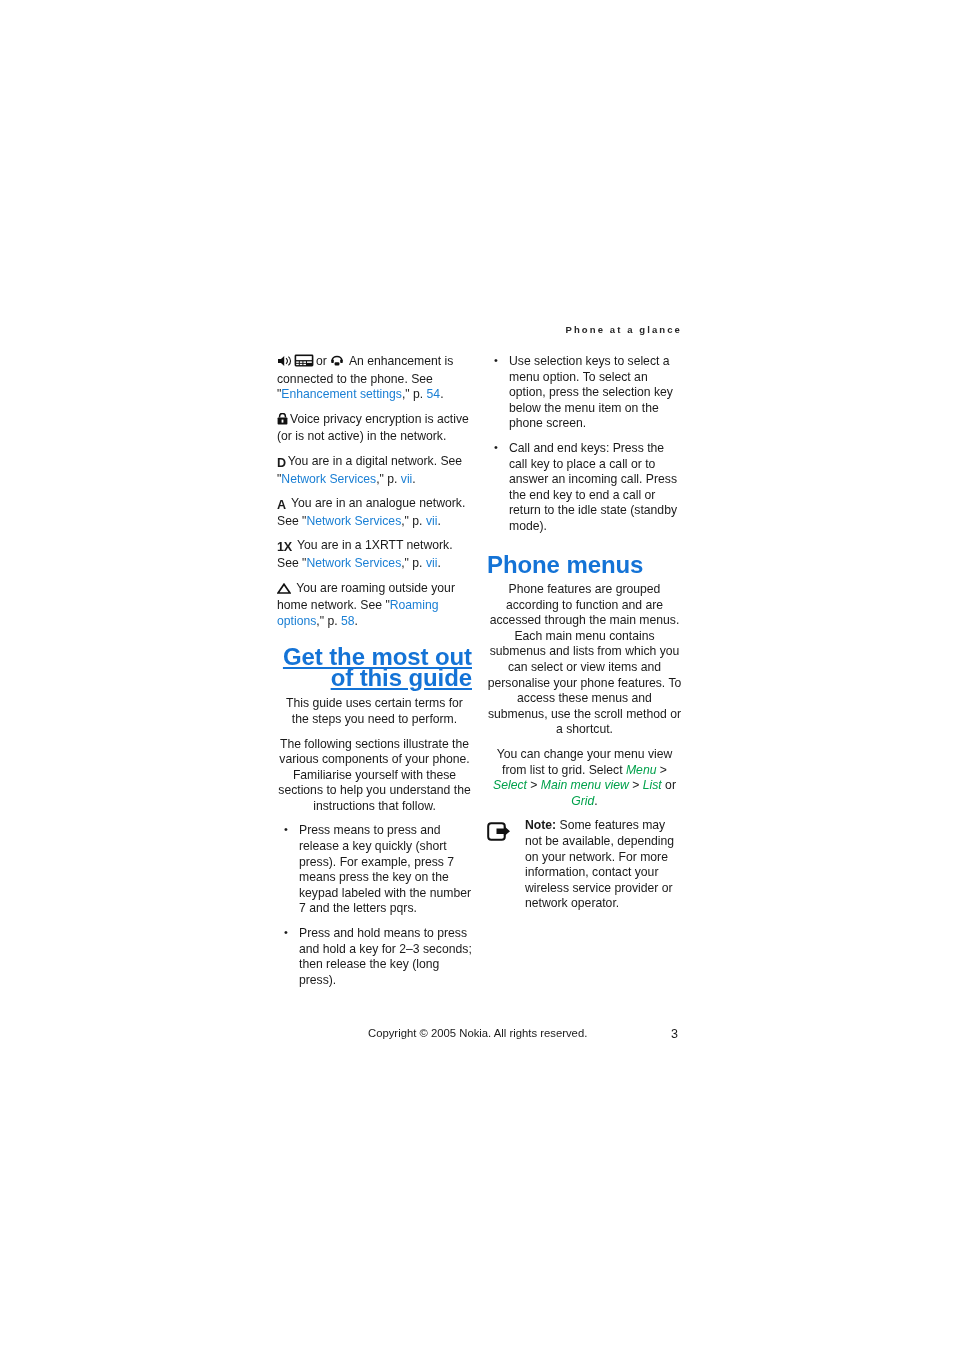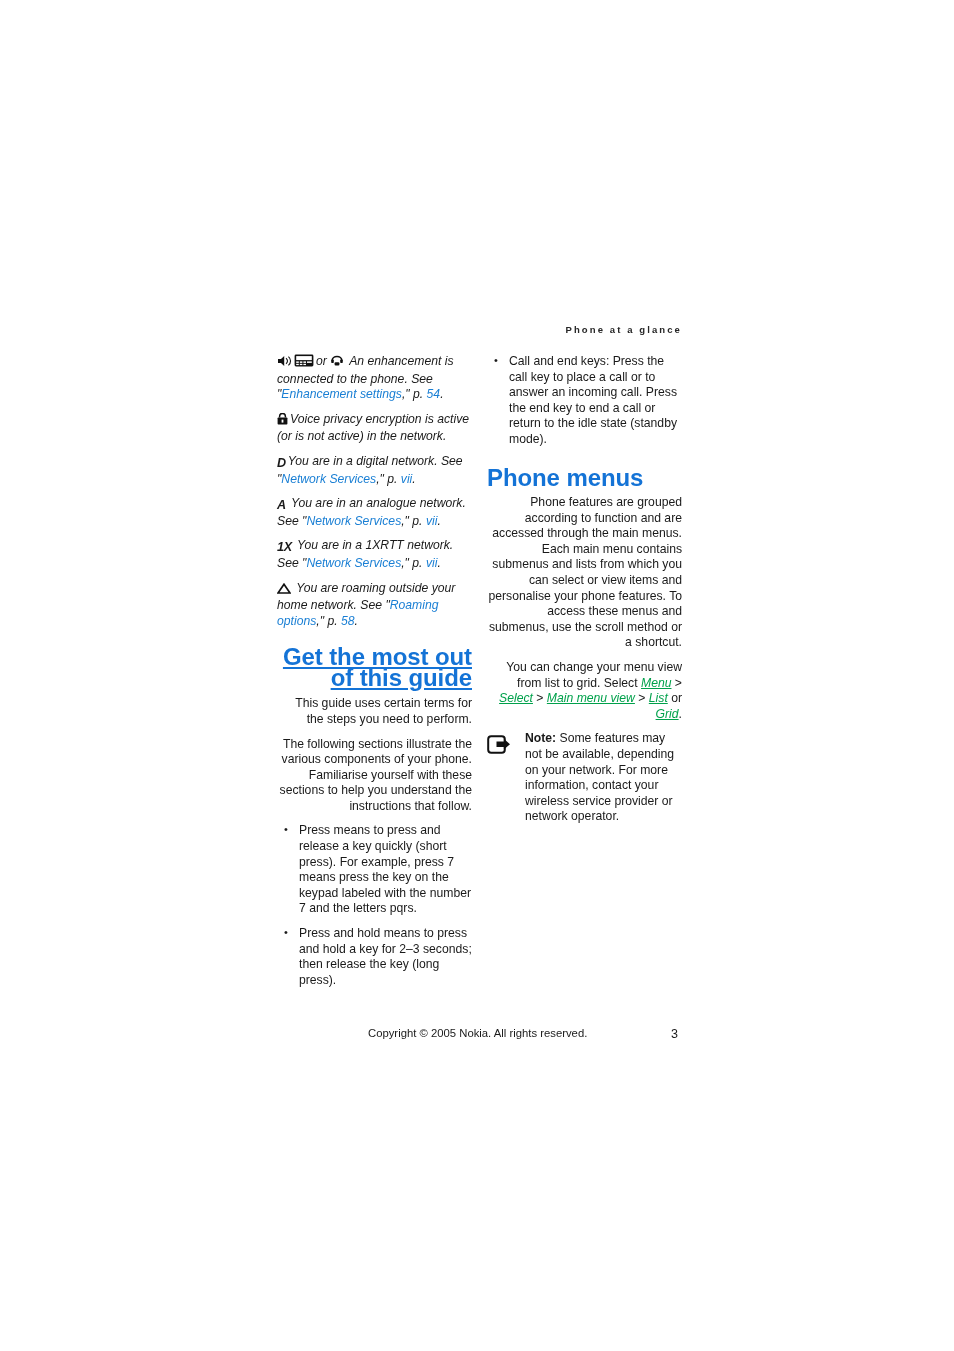--- a/index.html
+++ b/index.html
@@ -55,27 +55,26 @@
 
   p, li {
     font-size: 12.2px;
     line-height: 15.6px;
     margin: 0;
     color: #1a1a1a;
   }
 
   .para {
     margin-bottom: 9px;
-    text-align: right;
+    text-align: center;
   }
 
   
   .icon-para {
     margin-bottom: 9px;
-    font-style: italic;
   }
   .icon-para .ic {
     display: inline-block;
     vertical-align: -2px;
     margin-right: 2px;
   }
 
   
   h2 {
     font-size: 24px;
@@ -92,21 +91,20 @@
     text-decoration: underline;
   }
 
   
   .lnk {
     color: #1a7fd4;
   }
   .menu-path {
     color: #00a14b;
     font-style: italic;
-    text-decoration: underline;
   }
   .note-label { font-weight: bold; }
 
   
   ul {
     list-style: none;
     margin: 0 0 0 0;
     padding: 0;
   }
   ul li {
@@ -249,20 +247,21 @@
       <ul>
         <li>Press means to press and release a key quickly (short press). For example, press 7 means press the key on the keypad labeled with the number 7 and the letters pqrs.</li>
         <li>Press and hold means to press and hold a key for 2–3 seconds; then release the key (long press).</li>
       </ul>
 
     </div>
 
     <div class="col col-right">
 
       <ul>
+        <li>Use selection keys to select a menu option. To select an option, press the selection key below the menu item on the phone screen.</li>
         <li>Call and end keys: Press the call key to place a call or to answer an incoming call. Press the end key to end a call or return to the idle state (standby mode).</li>
       </ul>
 
       <h2>Phone menus</h2>
 
       <p class="para">Phone features are grouped according to function and are accessed through the main menus. Each main menu contains submenus and lists from which you can select or view items and personalise your phone features. To access these menus and submenus, use the scroll method or a shortcut.</p>
 
       <p class="para"><span>You can change your menu view from list to grid. Select </span><span class="menu-path">Menu</span><span> &gt; </span><span class="menu-path">Select</span><span> &gt; </span><span class="menu-path">Main menu view</span><span> &gt; </span><span class="menu-path">List</span><span> or </span><span class="menu-path">Grid</span><span>.</span></p>
 
       <div class="note">

